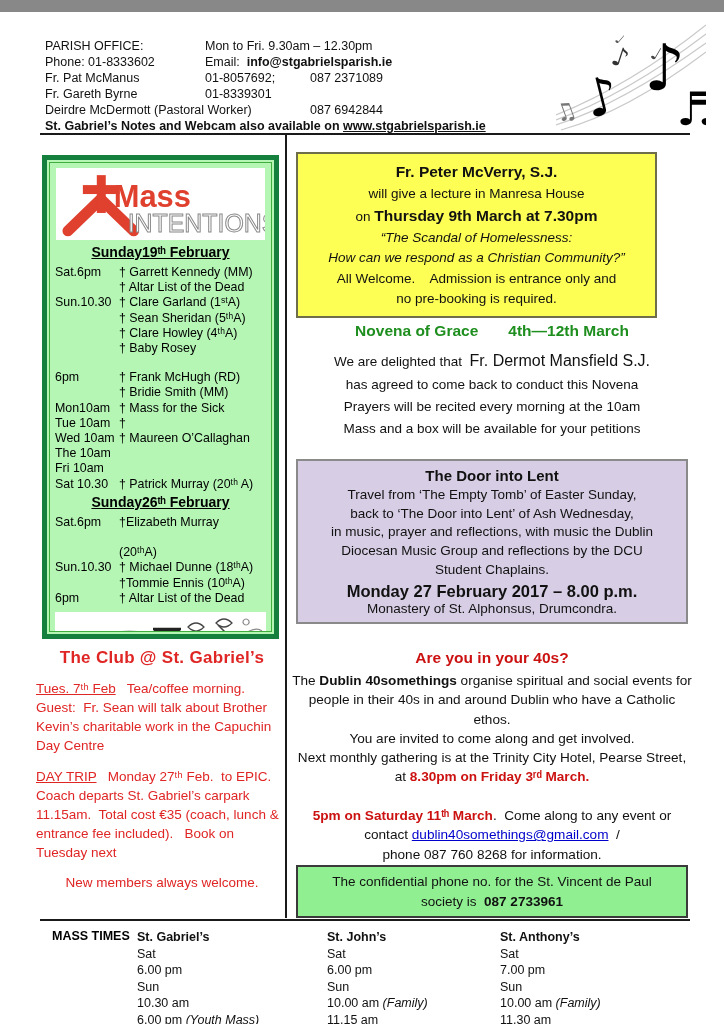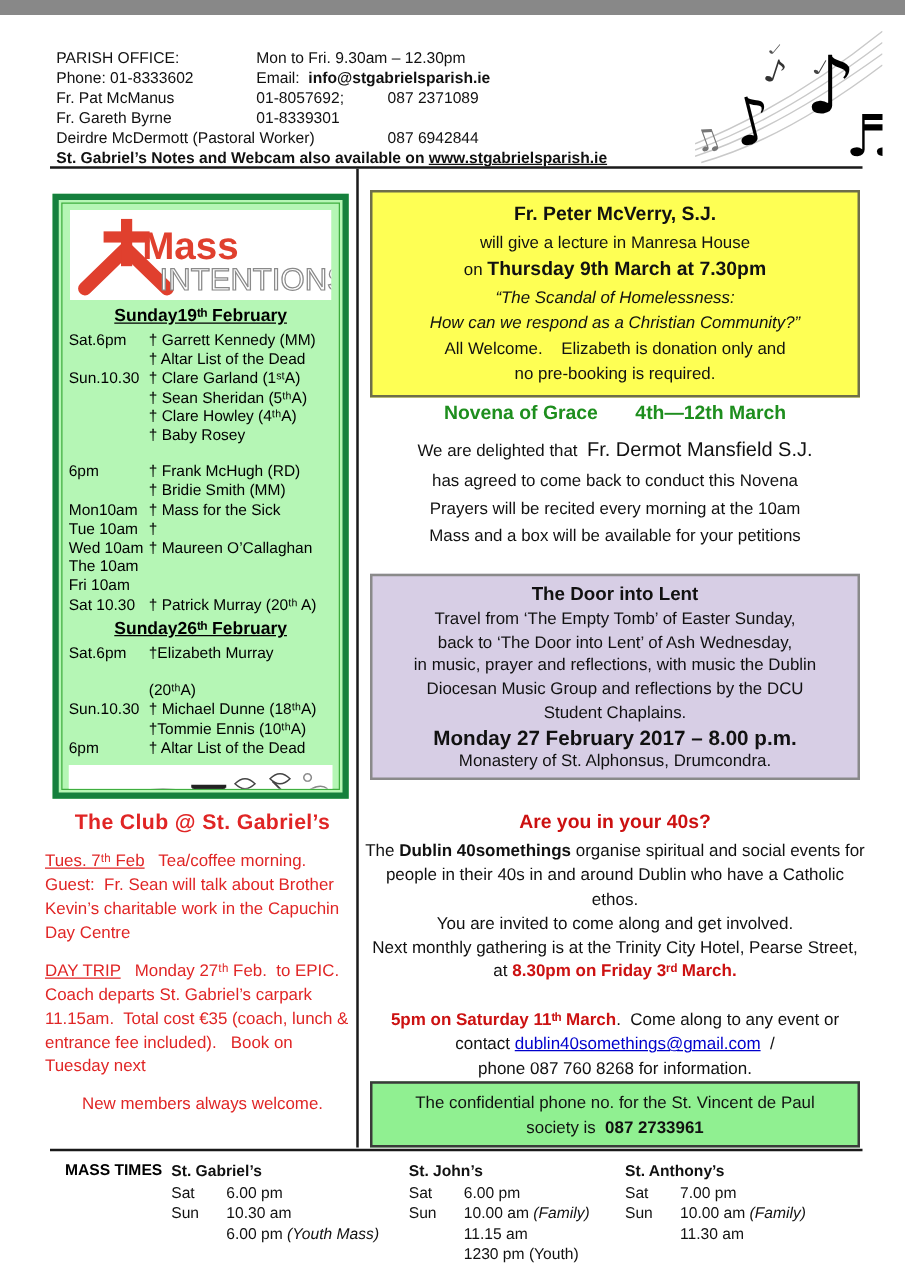--- a/index.html
+++ b/index.html
@@ -34,21 +34,21 @@
   .mi-lines { flex:1; white-space:pre-wrap; }
   .mi-art { background:#fff; height:56px; margin-top:6px; display:flex; align-items:center; justify-content:center; }
 
   
   .club { position:absolute; left:36px; top:636px; width:252px; color:#e02525; }
   .club-title { text-align:center; font-weight:bold; font-size:17px; letter-spacing:0.3px; }
   .club p { font-size:13.5px; line-height:1.42; margin-top:11px; white-space:pre-wrap; }
   .club .center { text-align:center; }
 
   
-  .mcverry { position:absolute; left:296px; top:140px; width:392px; background:#feff54; border:2px solid #6e6e4a; padding:6px 8px; text-align:center; font-size:13.5px; line-height:1.52; color:#111; }
+  .mcverry { position:absolute; left:296px; top:140px; width:361px; background:#feff54; border:2px solid #6e6e4a; padding:6px 8px; text-align:center; font-size:13.5px; line-height:1.52; color:#111; }
   .mcverry .big { font-size:15.5px; }
   .ital { font-style:italic; }
 
   .novena { position:absolute; left:296px; top:310px; width:392px; text-align:center; color:#111; }
   .novena-head { color:#1e8e1e; font-weight:bold; font-size:15.5px; margin-bottom:8px; }
   .novena-head .t2 { margin-left:30px; }
   .novena-body { font-size:13.5px; line-height:1.62; }
   .novena-body .big { font-size:16px; }
 
   .lent { position:absolute; left:296px; top:447px; width:392px; background:#d7cee5; border:2px solid #8a8a8a; padding:6px 6px; text-align:center; color:#111; }
@@ -65,21 +65,21 @@
 
   .svp { position:absolute; left:296px; top:853px; width:392px; background:#90f091; border:2px solid #3a3a3a; padding:5px 8px; text-align:center; font-size:13.5px; line-height:1.45; color:#111; }
 
   
   .mt-label { position:absolute; left:52px; top:917px; font-weight:bold; font-size:12.5px; }
   .mt-church { position:absolute; top:917px; font-size:12.5px; line-height:16.5px; color:#111; }
   .mt-g { left:137px; width:185px; }
   .mt-j { left:327px; width:180px; }
   .mt-a { left:500px; width:185px; }
   .mt-name { font-weight:bold; }
-  .mt-row { display:flex; }
+  .mt-row { display:flex;flex-direction:column; }
   .mt-day { width:44px; flex:none; }
 </style>
 </head>
 <body>
 
 <div class="page">
 
   <div class="header">
     <div class="h-row">
       <span class="h-label">PARISH OFFICE:</span>
@@ -241,21 +241,21 @@
     <p><span class="u">DAY TRIP</span><span>   Monday 27ᵗʰ Feb.  to EPIC.  Coach departs St. Gabriel’s carpark 11.15am.  Total cost €35 (coach, lunch &amp; entrance fee included).   Book on Tuesday next</span></p>
     <p class="center">New members always welcome.</p>
   </div>
 
   <div class="mcverry">
     <div class="big bold">Fr. Peter McVerry, S.J.</div>
     <div>will give a lecture in Manresa House</div>
     <div><span>on </span><span class="big bold">Thursday 9th March at 7.30pm</span></div>
     <div class="ital">“The Scandal of Homelessness:</div>
     <div class="ital">How can we respond as a Christian Community?”</div>
-    <div class="keep">All Welcome.    Elizabeth is donation only and</div>
+    <div class="keep">All Welcome.    Admission is entrance only and</div>
     <div>no pre-booking is required.</div>
   </div>
 
   <div class="novena">
     <div class="novena-head">
       <span>Novena of Grace</span><span class="t2">4th—12th March</span>
     </div>
     <div class="novena-body">
       <div><span class="keep">We are delighted that  </span><span class="big">Fr. Dermot Mansfield S.J.</span></div>
       <div>has agreed to come back to conduct this Novena</div>

